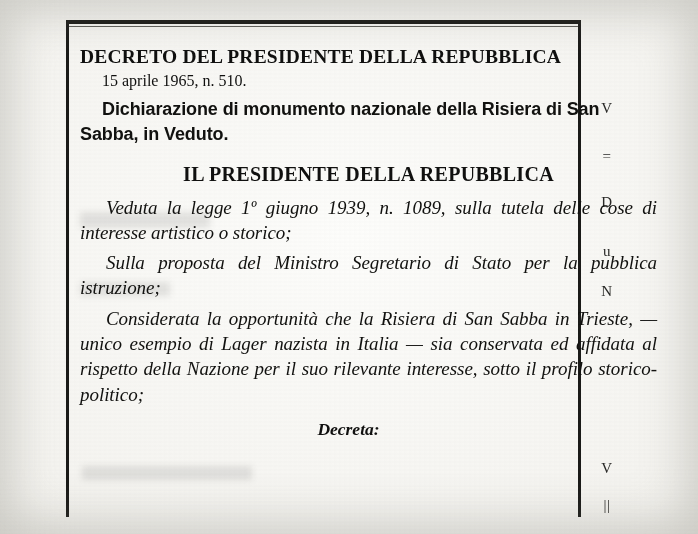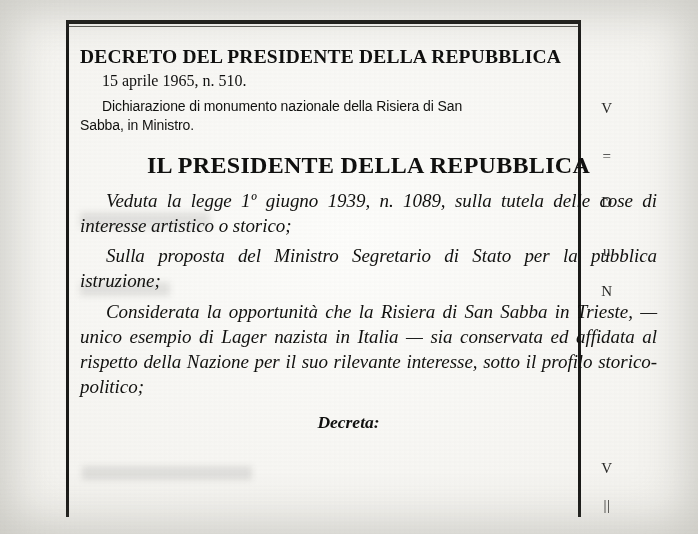--- a/index.html
+++ b/index.html
@@ -122,32 +122,32 @@
     margin: 6px 0 0 0;
     white-space: nowrap;
   }
   .subtitle {
     font-size: 16px;
     font-weight: 400;
     margin: 4px 0 0 22px;
   }
   .dichiarazione {
     font-family: "Liberation Sans", sans-serif;
-    font-size: 14px;
-    font-weight: 400;
+    font-size: 18px;
+    font-weight: 700;
     margin: 7px 0 0 22px;
     line-height: 1.38;
     letter-spacing: -.1px;
   }
   .dichiarazione .second {
     display: block;
     margin-left: -22px;
   }
   .heading {
-    font-size: 24px;
+    font-size: 20px;
     font-weight: 700;
     text-align: center;
     margin: 16px 0 0 0;
     letter-spacing: .3px;
   }
   p.para {
     font-size: 19px;
     line-height: 1.33;
     margin: 9px 0 0 0;
     text-indent: 26px;
@@ -195,21 +195,21 @@
     <span style="top:223px;">N</span>
     <span style="top:400px;">V</span>
     <span style="top:437px;">||</span>
   </div>
 
   <div id="doc">
     <div class="line title">DECRETO DEL PRESIDENTE DELLA REPUBBLICA</div>
     <div class="line subtitle">15 aprile 1965, n. 510.</div>
     <div class="dichiarazione">
       <span>Dichiarazione di monumento nazionale della Risiera di San</span>
-      <span class="second">Sabba, in Ministro.</span>
+      <span class="second">Sabba, in Veduto.</span>
     </div>
 
     <div class="line heading">IL PRESIDENTE DELLA REPUBBLICA</div>
 
     <p class="para">Veduta la legge 1º giugno 1939, n. 1089, sulla tutela delle cose di interesse artistico o storico;</p>
     <p class="para tight">Sulla proposta del Ministro Segretario di Stato per la pubblica istruzione;</p>
     <p class="para tight">Considerata la opportunità che la Risiera di San Sabba in Trieste, — unico esempio di Lager nazista in Italia — sia conservata ed affidata al rispetto della Nazione per il suo rilevante interesse, sotto il profilo storico-politico;</p>
 
     <div class="line decreta">Decreta:</div>
 

